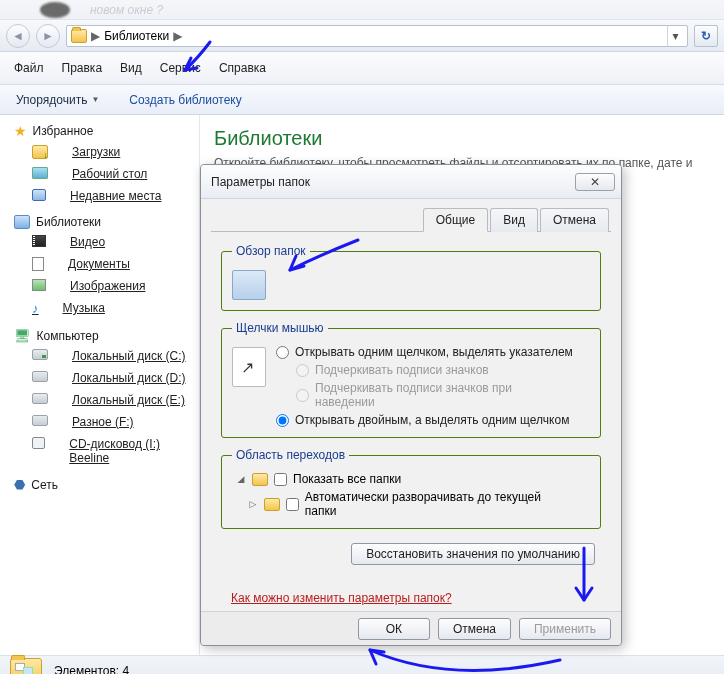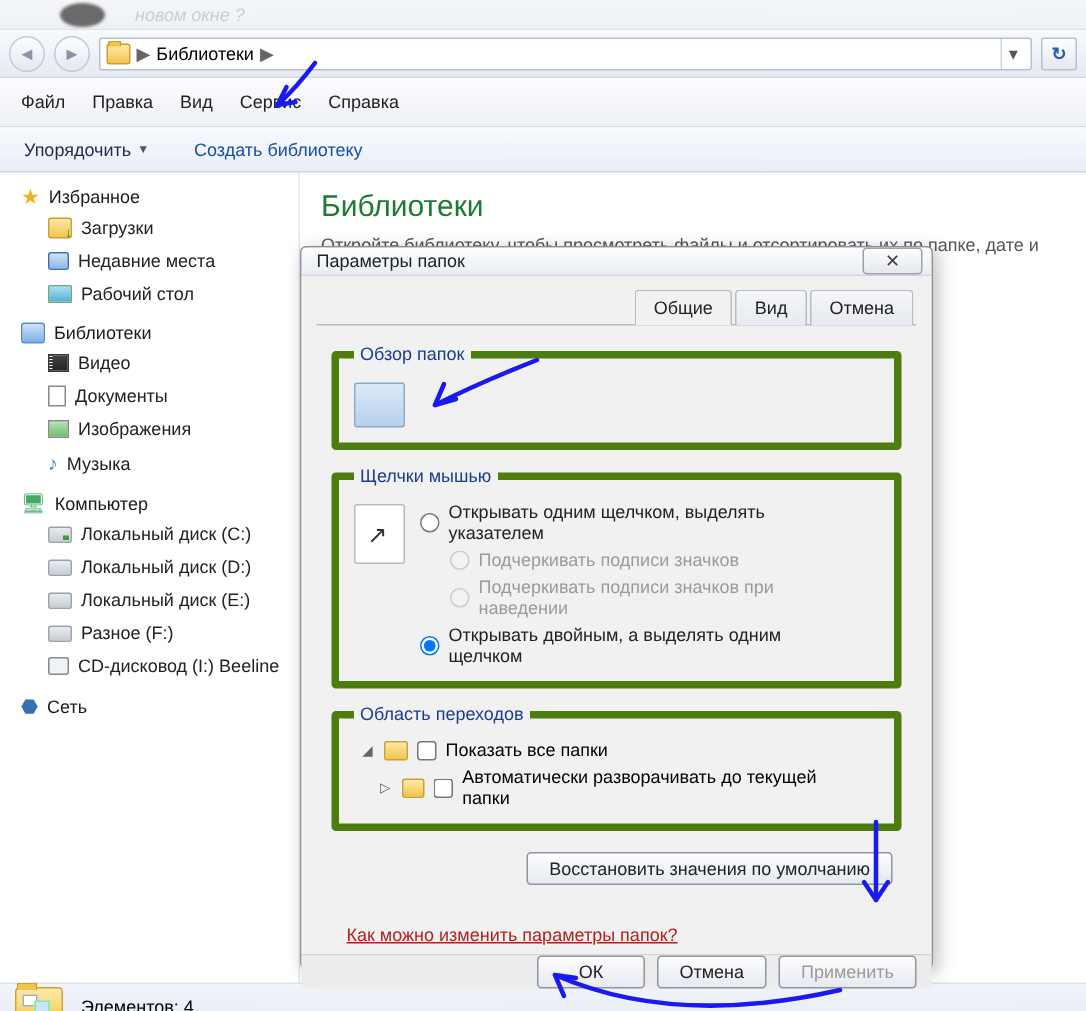--- a/index.html
+++ b/index.html
@@ -27,21 +27,21 @@
   .toolbar { height:30px; background:linear-gradient(#f7fafe,#e9eef7); border-bottom:1px solid #d0d7e3; display:flex; align-items:center; padding:0 10px; gap:18px; }
   .toolbtn { color:#1e2b4a; display:flex; align-items:center; gap:4px; padding:3px 6px; border-radius:3px;}
   .toolbtn .drop { font-size:8px; color:#556;}
   .toollink { color:#1b4fa0; }
 
   
   .split { display:flex; height: calc(100% - 20px - 32px - 22px - 30px - 30px); }
   .sidebar { width:200px; border-right:1px solid #e3e7ee; padding:8px 4px 8px 14px; display:flex; flex-direction:column; gap:4px; overflow:hidden; }
   .group-head { display:flex; align-items:center; gap:6px; color:#1a1a1a; font-weight:normal; margin-top:6px;}
   .group-head.first { margin-top:0;}
-  .tree-item { display:flex; align-items:center; gap:6px; padding:2px 0 2px 18px; color:#222; }
+  .tree-item { display:flex; align-items:flex-start; gap:24px; padding:2px 0 2px 18px; color:#222;text-decoration:underline; }
   .star-ico { color:#f3b021; font-size:14px;}
   .lib-ico { width:16px; height:14px; background:linear-gradient(#cde3f9,#7eb0e6); border:1px solid #5b8ec8; border-radius:2px;}
   .pc-ico { color:#4a6; font-size:13px;}
   .net-ico { color:#3a6fb0; font-size:13px;}
   .drive-ico { width:16px; height:11px; background:linear-gradient(#e8ecef,#c7cdd3); border:1px solid #9aa1a8; border-radius:2px; position:relative;}
   .drive-ico.c::after{content:"";position:absolute;right:1px;bottom:1px;width:4px;height:3px;background:#3a9c3a;}
   .gen-ico { width:14px; height:12px; border:1px solid #888; background:#eef3f8; border-radius:2px;}
   .dl-ico { width:16px; height:14px; background:linear-gradient(#ffe9a8,#f3c44e); border:1px solid #c9a227; border-radius:2px; position:relative;}
   .dl-ico::after { content:"↓"; position:absolute; right:-1px; bottom:-2px; font-size:9px; color:#2d7d2d; font-weight:bold;}
   .desk-ico { width:16px; height:12px; border:1px solid #6a8; background:linear-gradient(#a7e0f5,#5bb0d4); border-radius:1px;}
@@ -66,21 +66,21 @@
   
   .dialog { position:absolute; left:200px; top:164px; width:422px; height:482px; background:#f1f1f1; border:1px solid #8a8f99; box-shadow:0 0 0 1px #fff inset, 3px 3px 12px rgba(0,0,0,.25); border-radius:4px; display:flex; flex-direction:column;}
   .dlg-title { height:40px; background:linear-gradient(#fdfdfe,#e9edf3); border-bottom:1px solid #cfd4dc; display:flex; align-items:center; padding:0 6px 0 10px; border-radius:4px 4px 0 0;}
   .dlg-title .ttl { flex:1; color:#222;}
   .dlg-close { width:40px; height:18px; border:1px solid #9aa1ab; border-radius:3px; background:linear-gradient(#fdfdfe,#e5e8ed); display:flex; align-items:center; justify-content:center; font-size:10px; color:#444;}
   .dlg-body { flex:1; padding:8px 10px 0 10px; background:#f1f1f1;}
   .tabstrip { display:flex; gap:0; border-bottom:1px solid #b6bcc5; position:relative;justify-content:flex-end; }
   .tab { padding:4px 12px; border:1px solid #b6bcc5; border-bottom:none; background:linear-gradient(#f5f6f8,#e7eaef); border-radius:3px 3px 0 0; margin-right:2px; color:#222; position:relative; top:1px;}
   .tab.active { background:#f1f1f1; border-bottom:1px solid #f1f1f1; z-index:2; top:1px;}
   .tabpanel { padding:12px 10px 6px 10px; }
-  fieldset { border:5px solid #4d7c0f; border-radius:3px; padding:10px 26px 10px 10px; margin-bottom:10px; background:#f1f1f1;}
+  fieldset { border:1px solid #4d7c0f; border-radius:3px; padding:10px 26px 10px 10px; margin-bottom:10px; background:#f1f1f1;}
   legend { padding:0 4px; color:#1a3d8f;}
   .fs-row { display:flex; gap:10px; align-items:flex-start;}
   .fs-icon { width:34px; height:30px; border:1px solid #8aa6c9; background:linear-gradient(#dce9f7,#b7d0ec); border-radius:2px; flex-shrink:0; margin-top:2px;}
   .fs-icon2 { width:34px; height:40px; border:1px solid #bbb; background:#fff; border-radius:2px; flex-shrink:0; margin-top:2px; position:relative;}
   .fs-icon2::after{content:"↖"; position:absolute; left:8px; top:10px; font-size:16px; color:#333; transform:scaleX(-1);}
   .opts { display:flex; flex-direction:column; gap:4px;}
   .opt { display:flex; align-items:center; gap:6px; color:#222;}
   .opt.sub { padding-left:20px; color:#9a9a9a;}
   .opt input[type=radio], .opt input[type=checkbox] { margin:0;}
   .tree-small { display:flex; flex-direction:column; gap:4px; padding-left:4px;}
@@ -140,26 +140,26 @@
   <div class="sidebar">
     <div class="group-head first">
         <span class="star-ico">★</span>
         <span>Избранное</span>
       </div>
     <div class="tree-item">
         <span class="dl-ico"></span>
         <span>Загрузки</span>
       </div>
     <div class="tree-item">
+        <span class="desk-ico"></span>
+        <span>Рабочий стол</span>
+      </div>
+    <div class="tree-item">
         <span class="recent-ico"></span>
         <span>Недавние места</span>
-      </div>
-    <div class="tree-item">
-        <span class="desk-ico"></span>
-        <span>Рабочий стол</span>
       </div>
 
     <div class="group-head">
         <span class="lib-ico"></span>
         <span>Библиотеки</span>
       </div>
     <div class="tree-item">
         <span class="vid-ico"></span>
         <span>Видео</span>
       </div>

